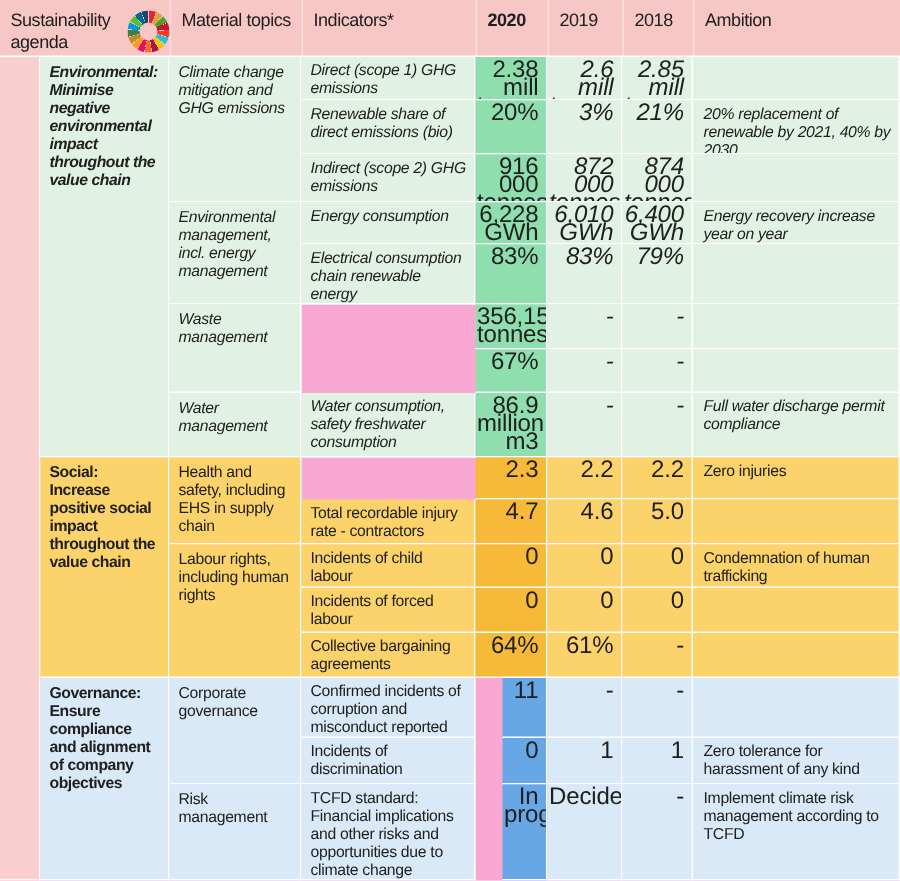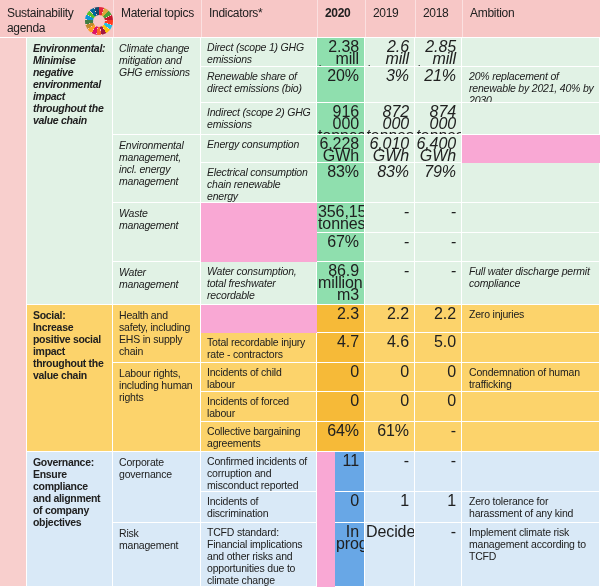--- a/index.html
+++ b/index.html
@@ -109,38 +109,39 @@
   <div class="c ind e-l" style="grid-row:4;grid-column:4">Indirect (scope 2) GHG emissions</div>
   <div class="c num e-d" style="grid-row:4;grid-column:5">916 000 tonnes</div>
   <div class="c num e-l" style="grid-row:4;grid-column:6">872 000 tonnes</div>
   <div class="c num e-l" style="grid-row:4;grid-column:7">874 000 tonnes</div>
   <div class="c amb e-l" style="grid-row:4;grid-column:8"></div>
 
   <div class="c ind e-l" style="grid-row:5;grid-column:4">Energy consumption</div>
   <div class="c num e-d" style="grid-row:5;grid-column:5">6,228 GWh</div>
   <div class="c num e-l" style="grid-row:5;grid-column:6">6,010 GWh</div>
   <div class="c num e-l" style="grid-row:5;grid-column:7">6,400 GWh</div>
+  <div class="c amb e-l" style="grid-row:5;grid-column:8">Energy recovery increase year on year</div>
 
   <div class="c ind e-l" style="grid-row:6;grid-column:4">Electrical consumption chain renewable energy</div>
   <div class="c num e-d" style="grid-row:6;grid-column:5">83%</div>
   <div class="c num e-l" style="grid-row:6;grid-column:6">83%</div>
   <div class="c num e-l" style="grid-row:6;grid-column:7">79%</div>
   <div class="c amb e-l" style="grid-row:6;grid-column:8"></div>
 
   <div class="c num e-d" style="grid-row:7;grid-column:5">356,156 tonnes</div>
   <div class="c num e-l" style="grid-row:7;grid-column:6">-</div>
   <div class="c num e-l" style="grid-row:7;grid-column:7">-</div>
   <div class="c amb e-l" style="grid-row:7;grid-column:8"></div>
 
   <div class="c num e-d" style="grid-row:8;grid-column:5">67%</div>
   <div class="c num e-l" style="grid-row:8;grid-column:6">-</div>
   <div class="c num e-l" style="grid-row:8;grid-column:7">-</div>
   <div class="c amb e-l" style="grid-row:8;grid-column:8"></div>
 
-  <div class="c ind e-l" style="grid-row:9;grid-column:4">Water consumption, total freshwater recordable</div>
+  <div class="c ind e-l" style="grid-row:9;grid-column:4">Water consumption, safety freshwater consumption</div>
   <div class="c num e-d" style="grid-row:9;grid-column:5">86.9 million m3</div>
   <div class="c num e-l" style="grid-row:9;grid-column:6">-</div>
   <div class="c num e-l" style="grid-row:9;grid-column:7">-</div>
   <div class="c amb e-l" style="grid-row:9;grid-column:8">Full water discharge permit compliance</div>
 
   <div class="c num s-d" style="grid-row:10;grid-column:5">2.3</div>
   <div class="c num s-l" style="grid-row:10;grid-column:6">2.2</div>
   <div class="c num s-l" style="grid-row:10;grid-column:7">2.2</div>
   <div class="c amb s-l" style="grid-row:10;grid-column:8">Zero injuries</div>
 

